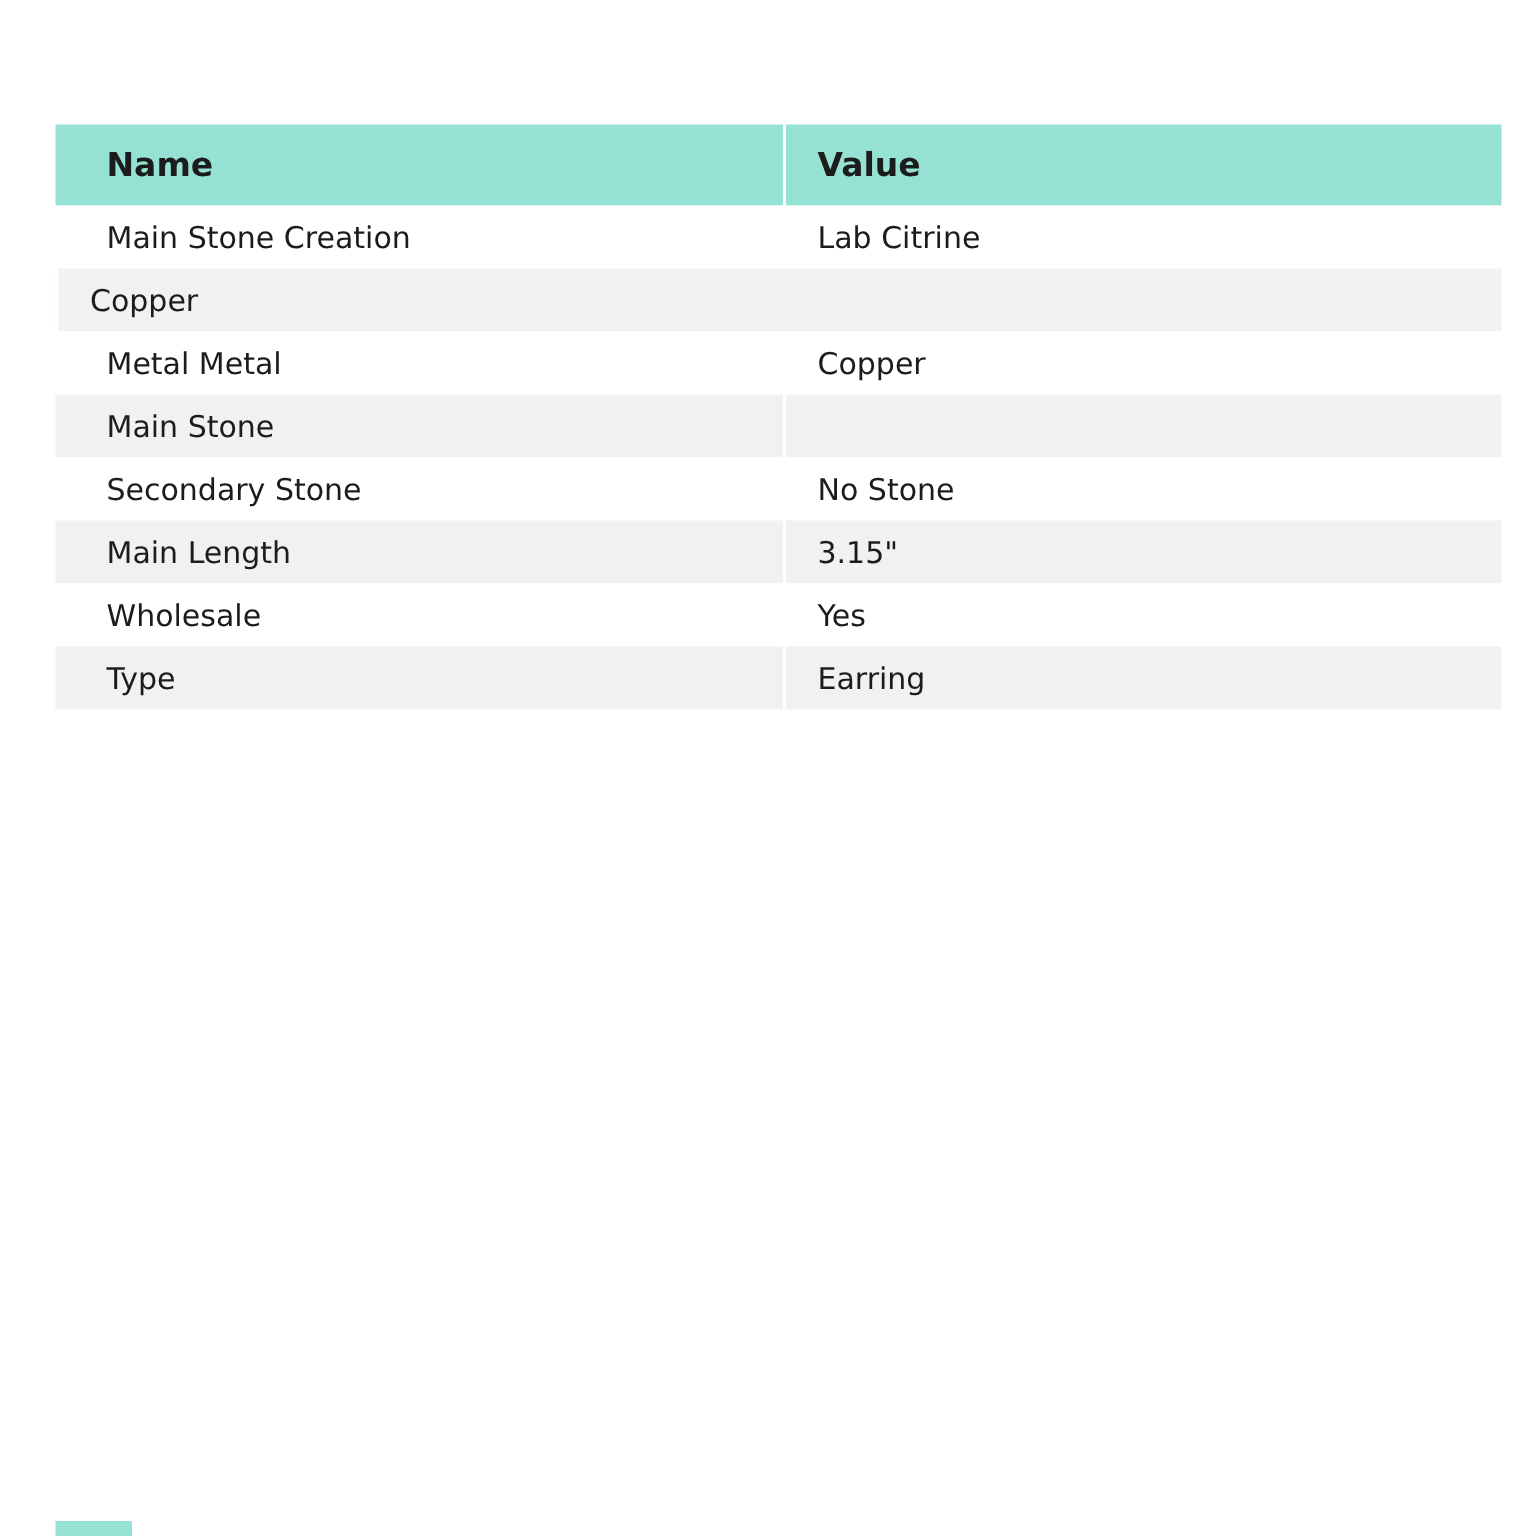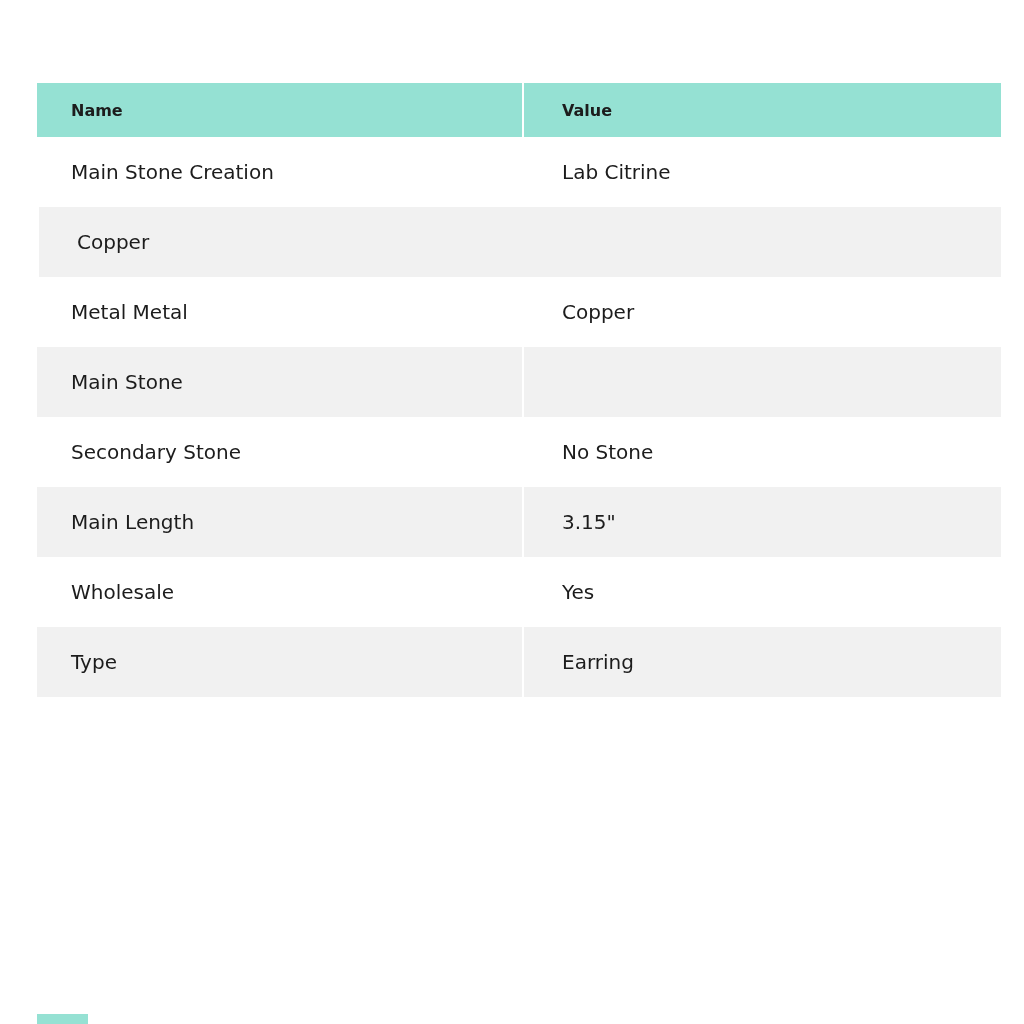--- a/index.html
+++ b/index.html
@@ -22,24 +22,24 @@
     width: 964px;
   }
   .row {
     display: flex;
     width: 100%;
   }
   .header-row {
     height: 54px;
     background: var(--header-bg, #95E1D3);
     font-weight: 700;
-    font-size: 16px;
+    font-size: 22px;
   }
   .data-row {
-    height: 70px;
+    height: 42px;
     font-size: 20px;
     background: var(--row-bg, #ffffff);
   }
   #rows .data-row:nth-child(even) {
     background: var(--zebra-bg, #F1F1F1);
   }
   .cell {
     display: flex;
     align-items: center;
     box-sizing: border-box;
@@ -51,21 +51,20 @@
     padding-left: 34px;
   }
   .col-divider {
     width: 2px;
     background: var(--divider-color, #ffffff);
     flex: 0 0 2px;
   }
   .value-col {
     flex: 1;
     padding-left: 21px;
-    margin-left: 17px;
   }
   .next-table-peek {
     position: absolute;
     left: 37px;
     bottom: 0;
     width: 51px;
     height: 10px;
     background: var(--header-bg, #95E1D3);
   }
 </style>

